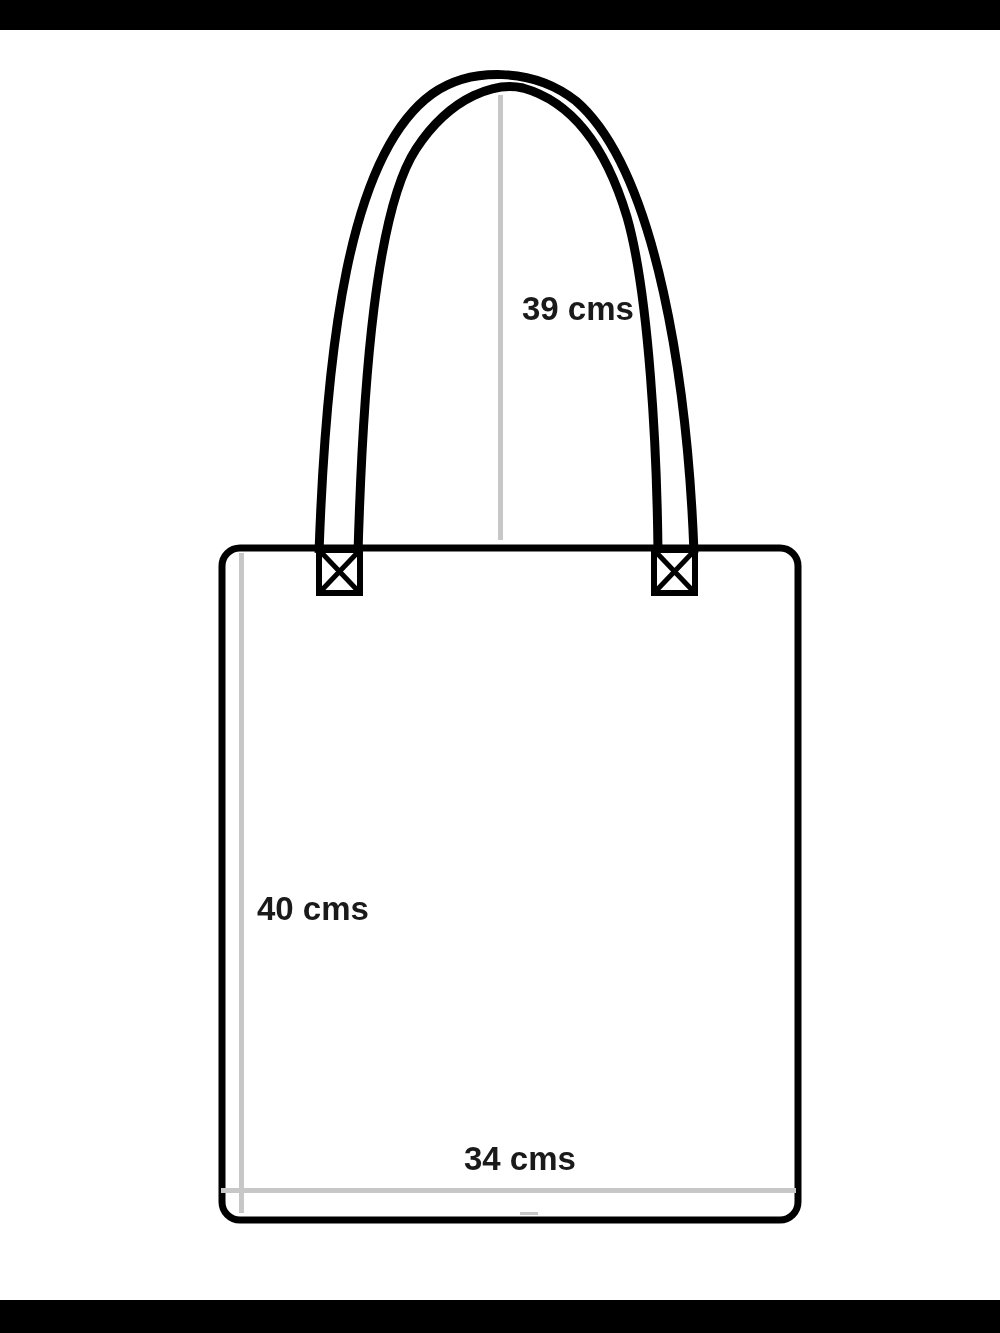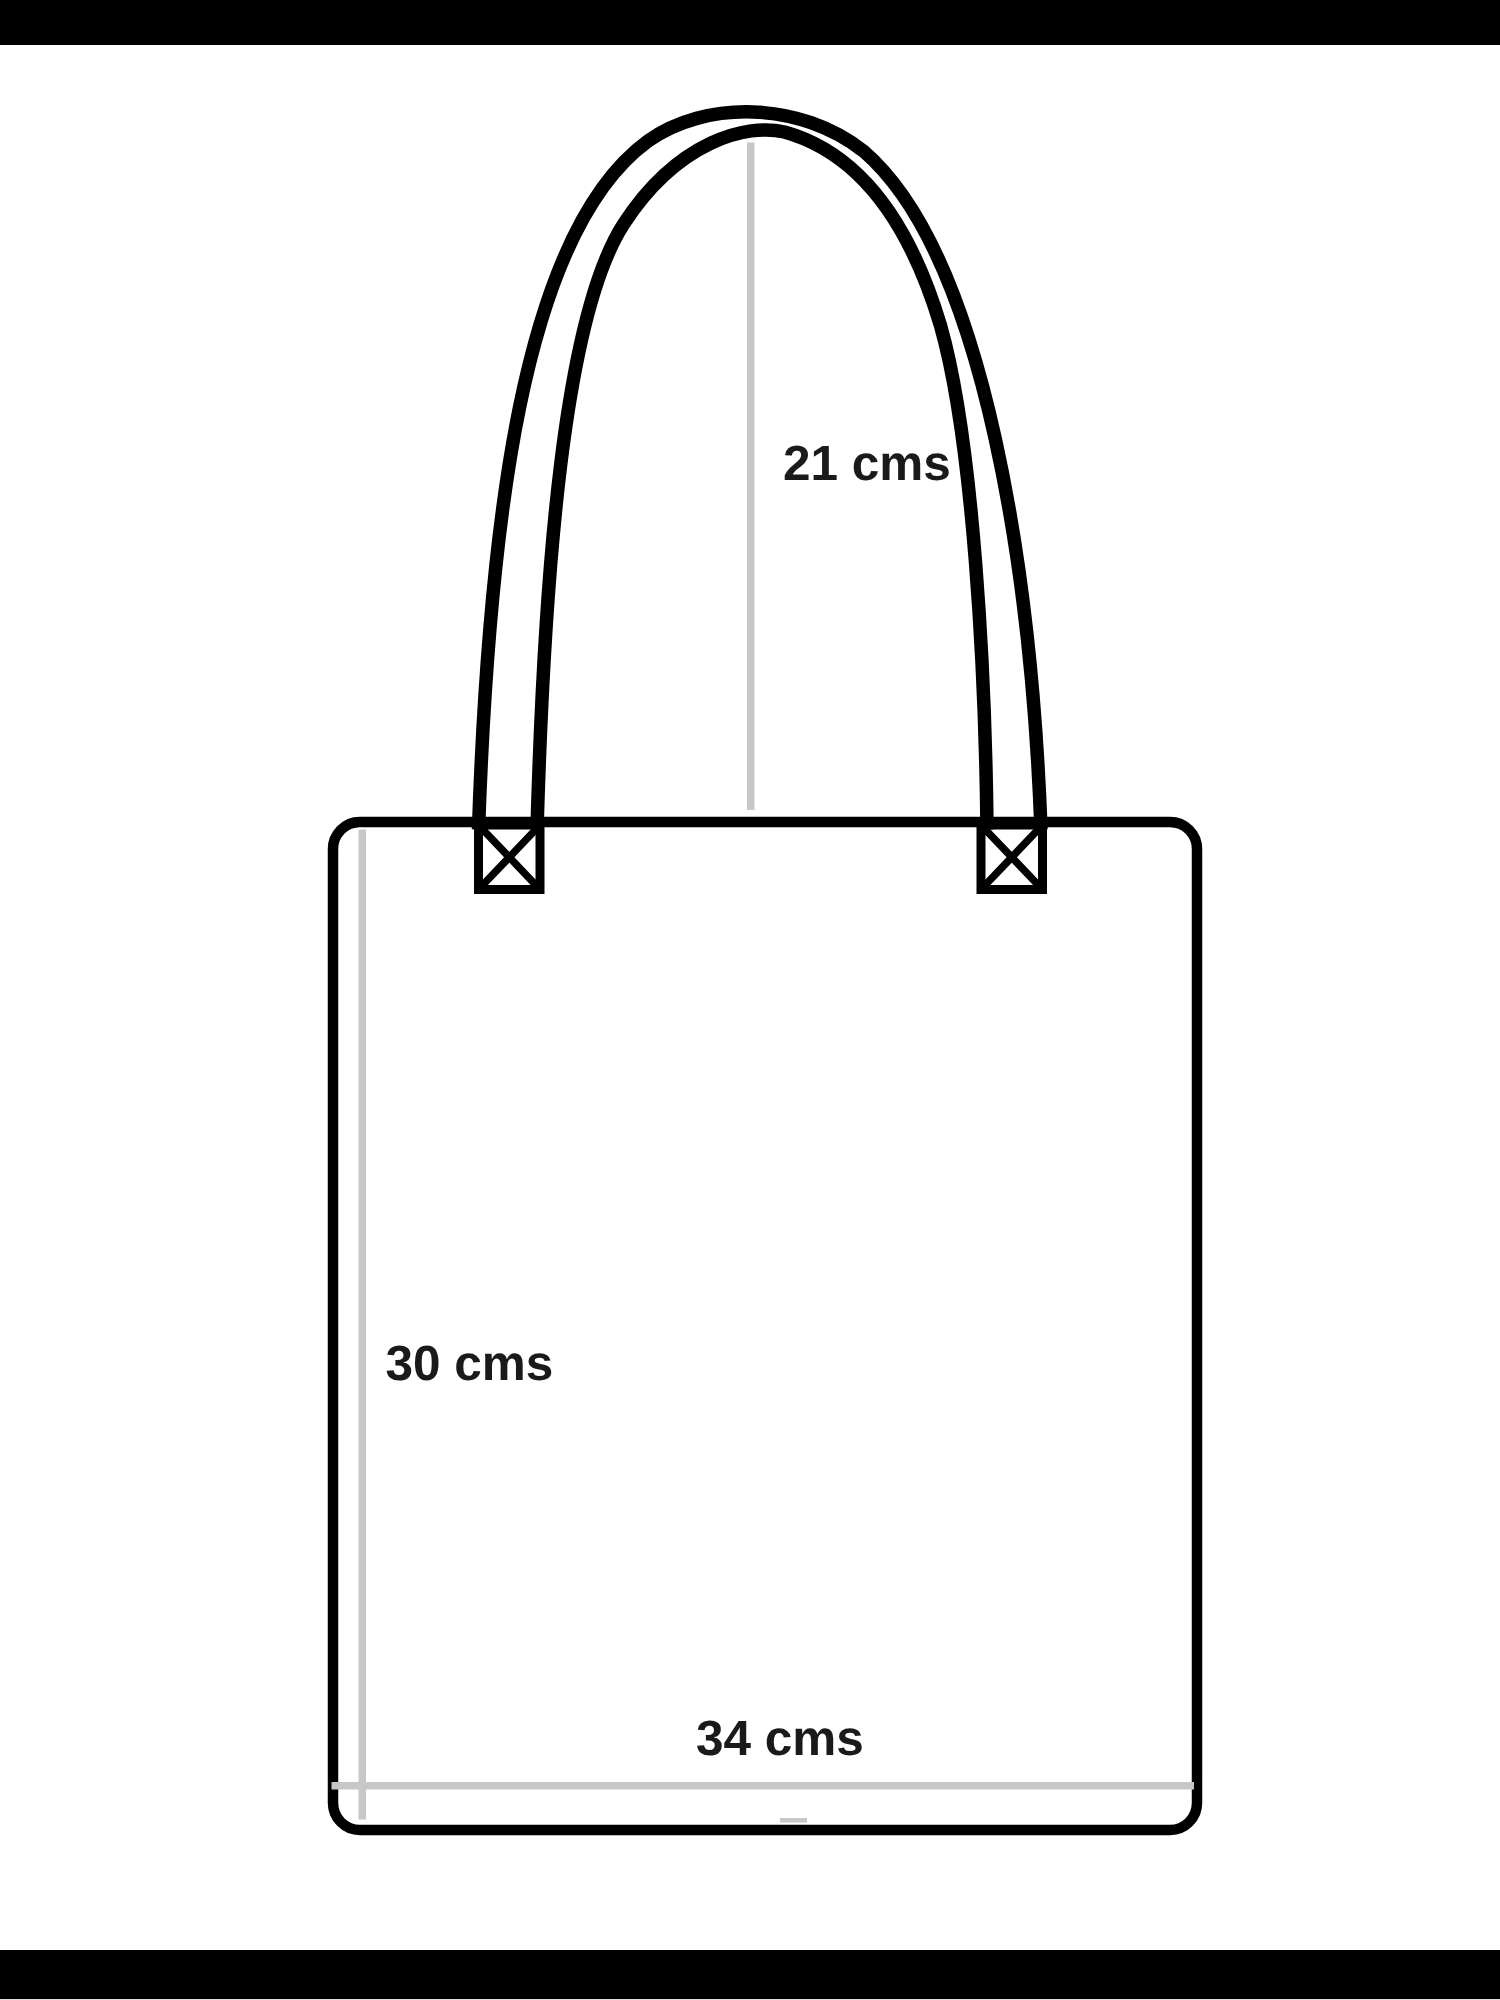--- a/index.html
+++ b/index.html
@@ -61,19 +61,19 @@
     <g>
       <rect x="319" y="550" width="41" height="43" fill="#ffffff" class="ink" stroke-width="6"></rect>
       <path class="ink" stroke-width="5" d="M 319,550 L 360,593 M 360,550 L 319,593"></path>
     </g>
     <g>
       <rect x="654" y="550" width="41" height="43" fill="#ffffff" class="ink" stroke-width="6"></rect>
       <path class="ink" stroke-width="5" d="M 654,550 L 695,593 M 695,550 L 654,593"></path>
     </g>
   </svg>
 
-  <div class="dim-label label-handle">21 cms</div>
+  <div class="dim-label label-handle">39 cms</div>
 
-  <div class="dim-label label-height">30 cms</div>
+  <div class="dim-label label-height">40 cms</div>
 
   <div class="dim-label label-width">34 cms</div>
 
 </div>
 
 </body></html>

